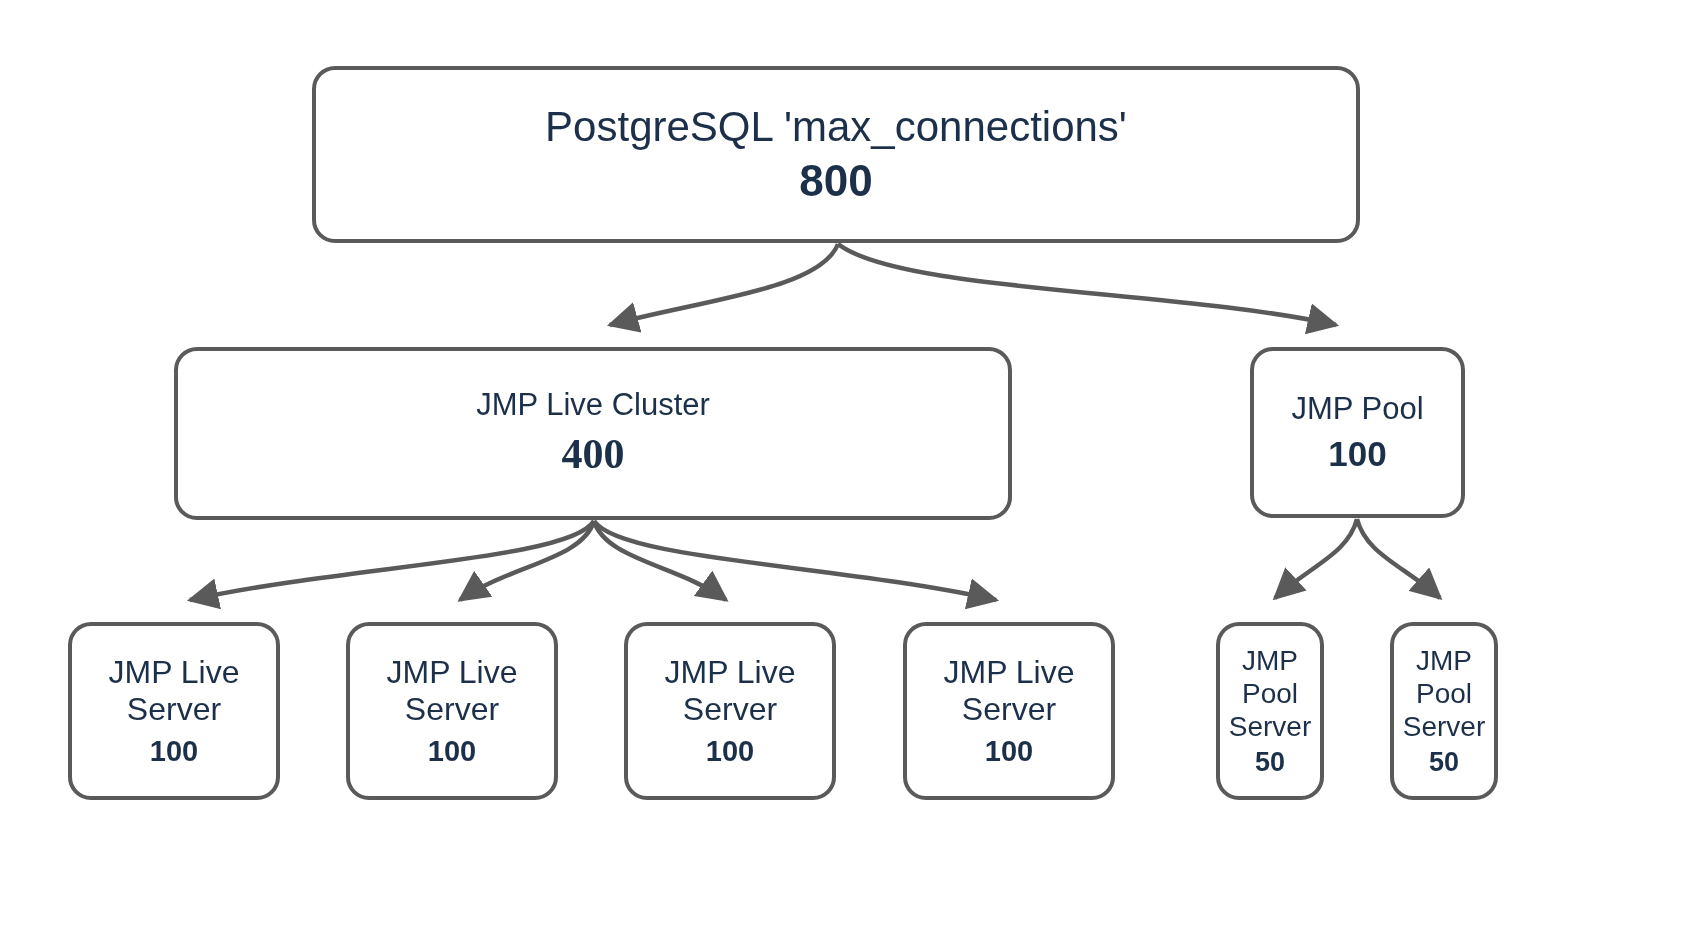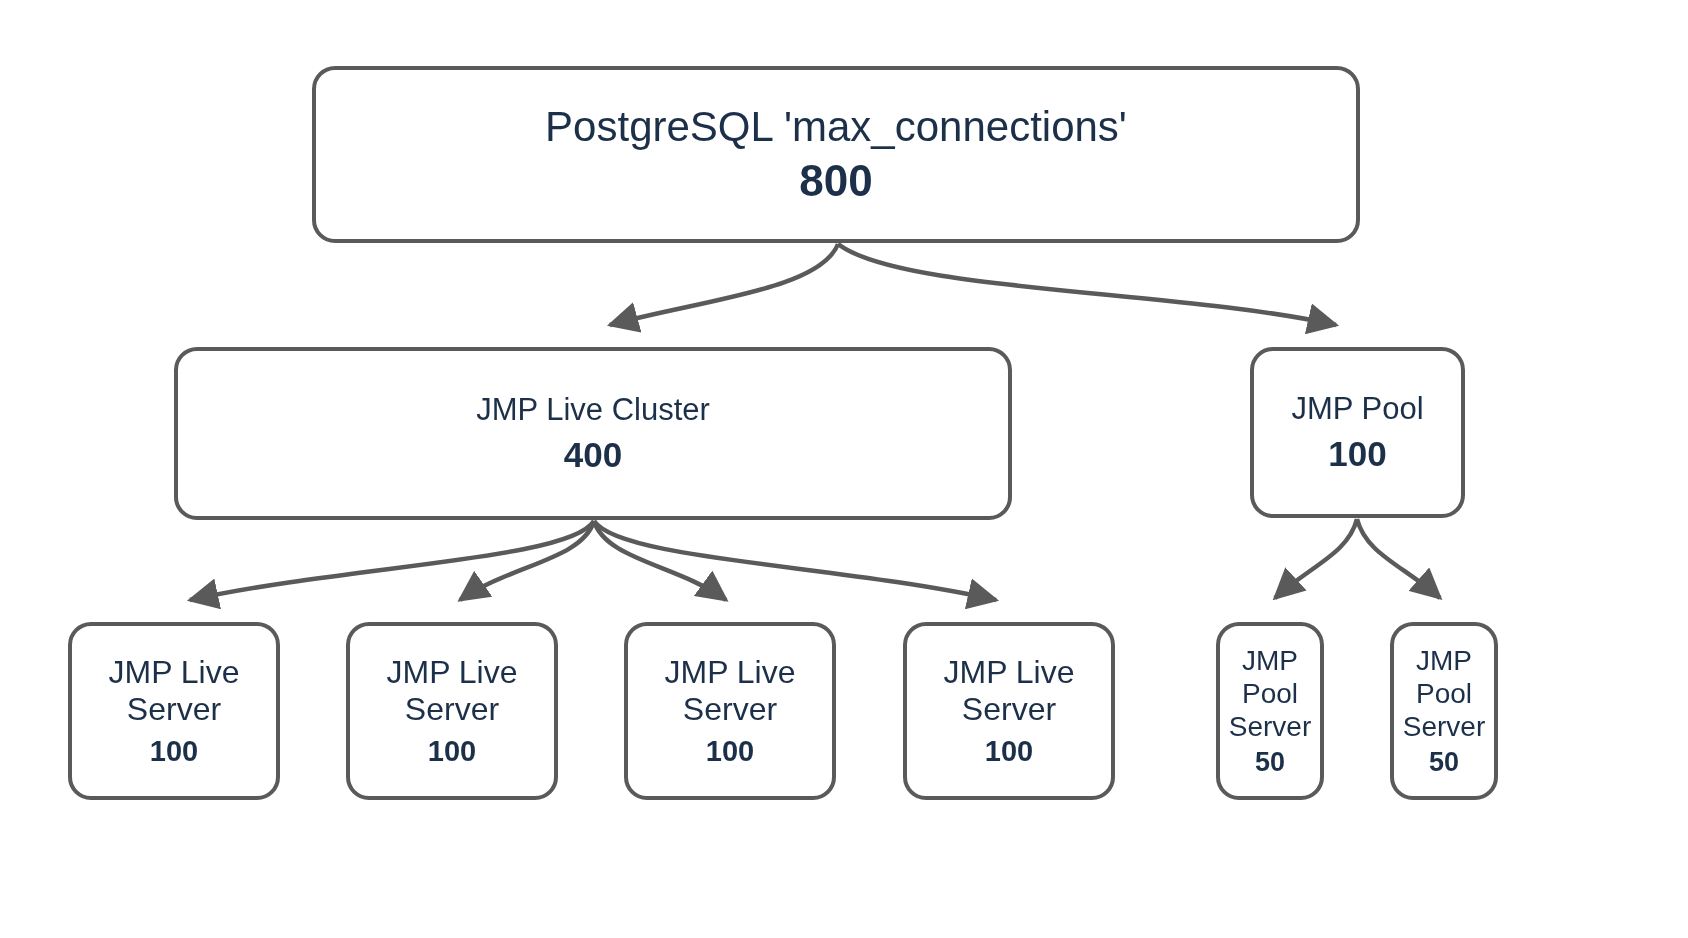--- a/index.html
+++ b/index.html
@@ -50,21 +50,21 @@
   }
 
   
   .node--root { left: 312px; top: 66px; width: 1048px; height: 177px; }
   .node--root .label { font-size: 42px; }
   .node--root .value { font-size: 44px; margin-top: 4px; }
 
   
   .node--cluster { left: 174px; top: 347px; width: 838px; height: 173px; }
   .node--cluster .label { font-size: 31px; }
-  .node--cluster .value { font-size: 35px; margin-top: 6px; }
+  .node--cluster .value { font-size: 42px; margin-top: 6px; font-family: Liberation Serif, serif; }
 
   .node--pool { left: 1250px; top: 347px; width: 215px; height: 171px; }
   .node--pool .label { font-size: 31px; }
   .node--pool .value { font-size: 35px; margin-top: 6px; }
 
   
   .node--live { top: 622px; width: 212px; height: 178px; }
   .node--live .label { font-size: 32px; }
   .node--live .value { font-size: 29px; margin-top: 5px; }
   .node--live-1 { left: 68px; }

